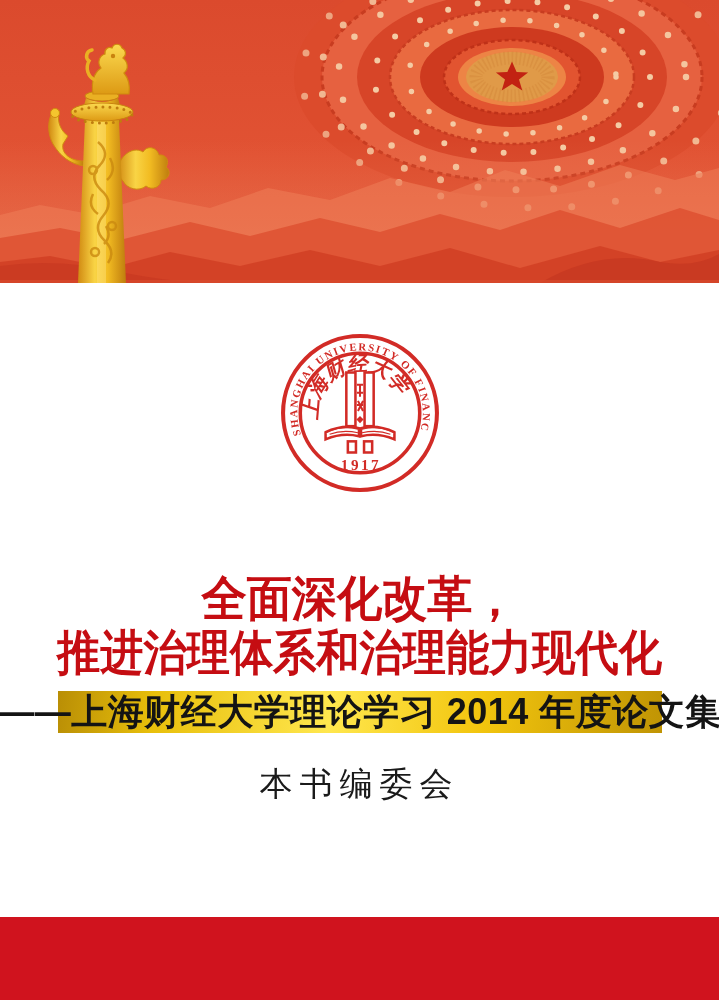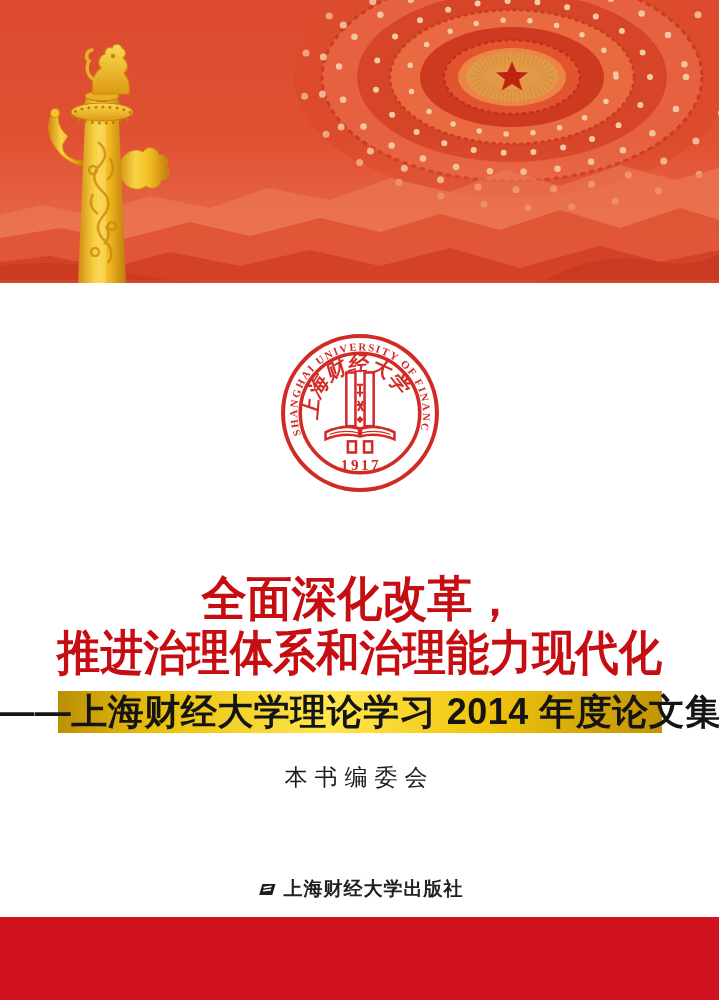--- a/index.html
+++ b/index.html
@@ -17,21 +17,21 @@
   .title-line { font-size:48px; display:block; transform:scaleX(0.94); transform-origin:center; white-space:nowrap; }
   .title-line + .title-line { transform:scaleX(0.90); }
   .subtitle-banner {
     position:absolute; left:58px; top:691px; width:604px; height:42px;
     background:linear-gradient(97deg, #b98e05 0%, #e8bf0b 16%, #ffe74e 45%, #f2c50e 70%, #c09404 100%);
     display:flex; align-items:center; justify-content:center;
   }
   .subtitle-text { font-size:36px; font-weight:bold; color:#141414; white-space:nowrap; letter-spacing:0.5px; }
   .editor-byline {
     position:absolute; top:762px; left:0; width:719px; text-align:center;
-    font-family:"Liberation Serif", serif; font-size:23px; letter-spacing:7px; color:#1a1a1a;
+    font-family:"Liberation Serif", serif; font-size:33px; letter-spacing:7px; color:#1a1a1a;
   }
   .publisher-line {
     position:absolute; top:876px; left:0; width:719px;
     display:flex; align-items:center; justify-content:center; gap:7px;
   }
   .publisher-name { font-size:19px; font-weight:bold; color:#222222; letter-spacing:1px; }
   .footer-bar {
     position:absolute; left:0; top:917px; width:719px; height:83px;
     background:var(--footer_red, #d0131e);
   }
@@ -170,23 +170,16 @@
     <span class="title-line">全面深化改革，</span>
     <span class="title-line">推进治理体系和治理能力现代化</span>
   </div>
 
   <div class="subtitle-banner">
     <span class="subtitle-text">——上海财经大学理论学习 2014 年度论文集</span>
   </div>
 
   <div class="editor-byline">本书编委会</div>
 
-  <div class="publisher-line">
-    <svg width="21" height="17" viewBox="0 0 21 17">
-      <path d="M3.2 14 L6.4 3 L19.5 3 L16.3 14 Z" fill="#1c1c1c"></path>
-      <path d="M7.6 6.6 L15.6 5.4 M7.0 9.8 L15.0 8.6" stroke="#ffffff" stroke-width="1.6"></path>
-    </svg>
-    <span class="publisher-name">上海财经大学出版社</span>
-  </div>
 
   <div class="footer-bar"></div>
 
 </div>
 
 </body></html>

